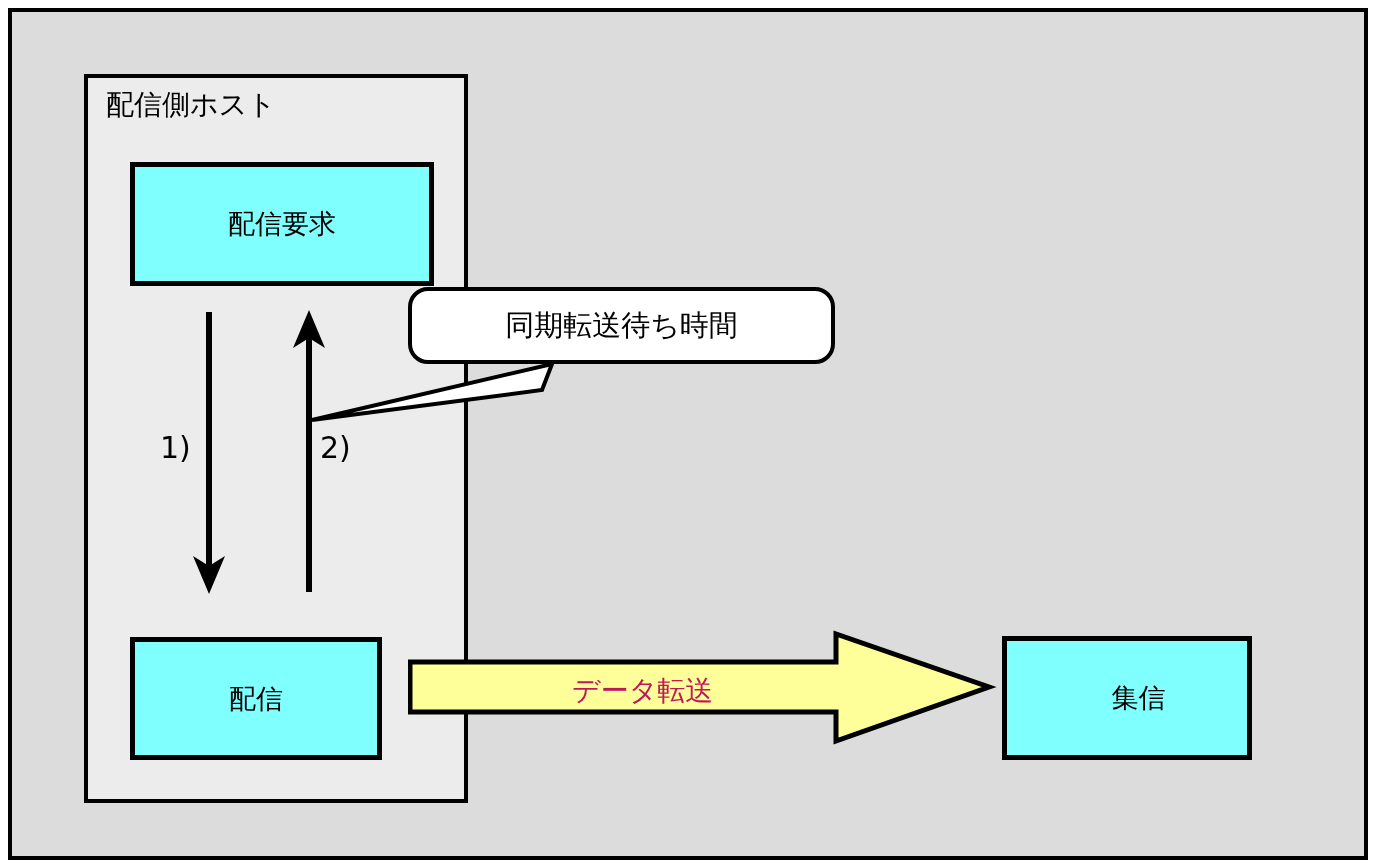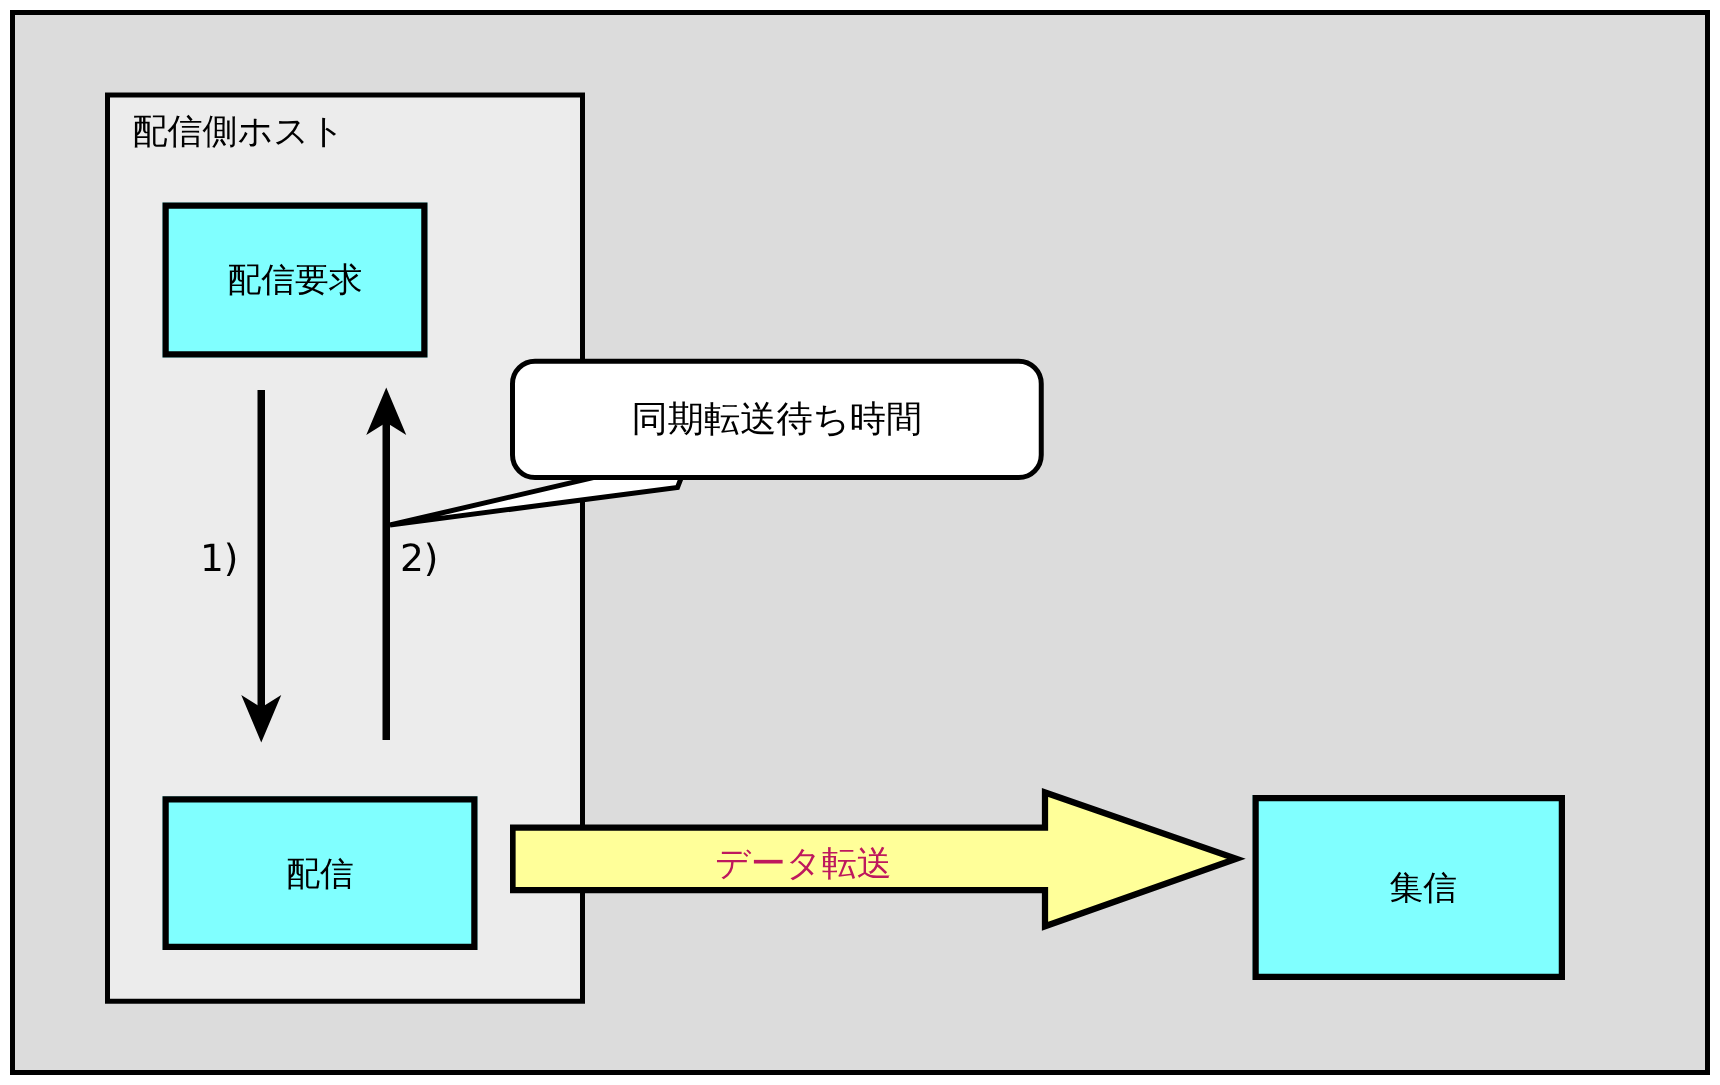--- a/index.html
+++ b/index.html
@@ -58,23 +58,23 @@
     background: #80ffff;
     display: flex;
     align-items: center;
     justify-content: center;
   }
   .proc-box .proc-label {
     font-size: 27px;
     color: #000000;
     white-space: nowrap;
   }
-  #box-haishin-youkyuu { left: 118px; top: 150px; width: 212px; height: 124px; }
+  #box-haishin-youkyuu { left: 118px; top: 150px; width: 304px; height: 124px; }
   #box-haishin        { left: 118px; top: 625px; width: 252px; height: 123px; text-align: center; }
-  #box-shuushin       { left: 990px; top: 624px; width: 250px; height: 148px; padding-left: 23px; }
+  #box-shuushin       { left: 990px; top: 624px; width: 250px; height: 124px; padding-left: 23px; }
 
   
   .flow-arrow {
     position: absolute;
     overflow: visible;
   }
   
   .step-label {
     position: absolute;
     font-size: 30px;
@@ -83,21 +83,21 @@
   }
   #step-1-label { left: 148px; top: 418px; }
   #step-2-label { left: 308px; top: 418px; }
 
   
   .callout {
     position: absolute;
     left: 396px;
     top: 275px;
     width: 427px;
-    height: 97px;
+    height: 77px;
     box-sizing: border-box;
     border: 4px solid #000000;
     border-radius: 20px;
     background: #ffffff;
     display: flex;
     align-items: center;
     justify-content: center;
     z-index: 5;
   }
   .callout .callout-label {

